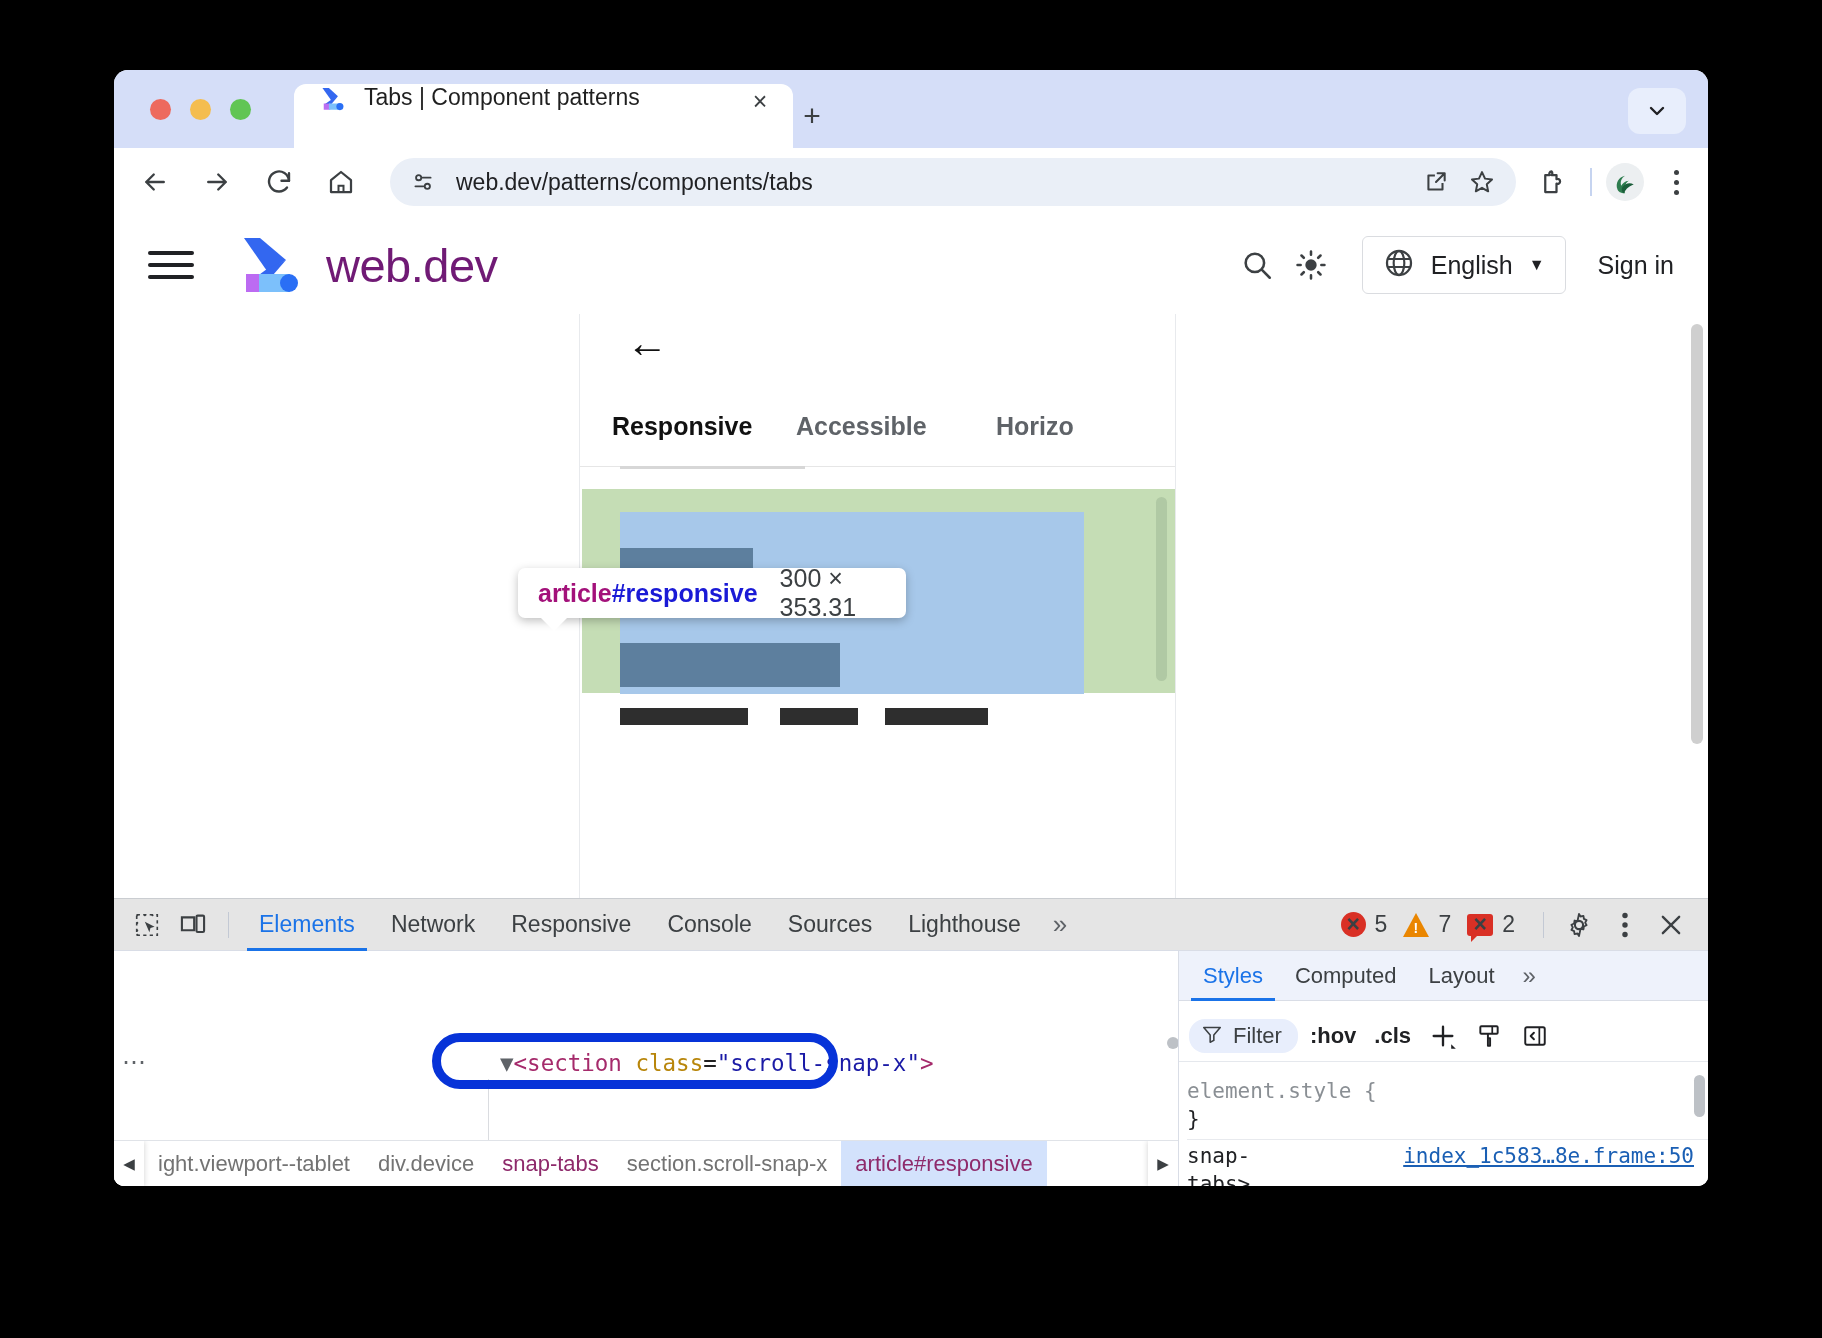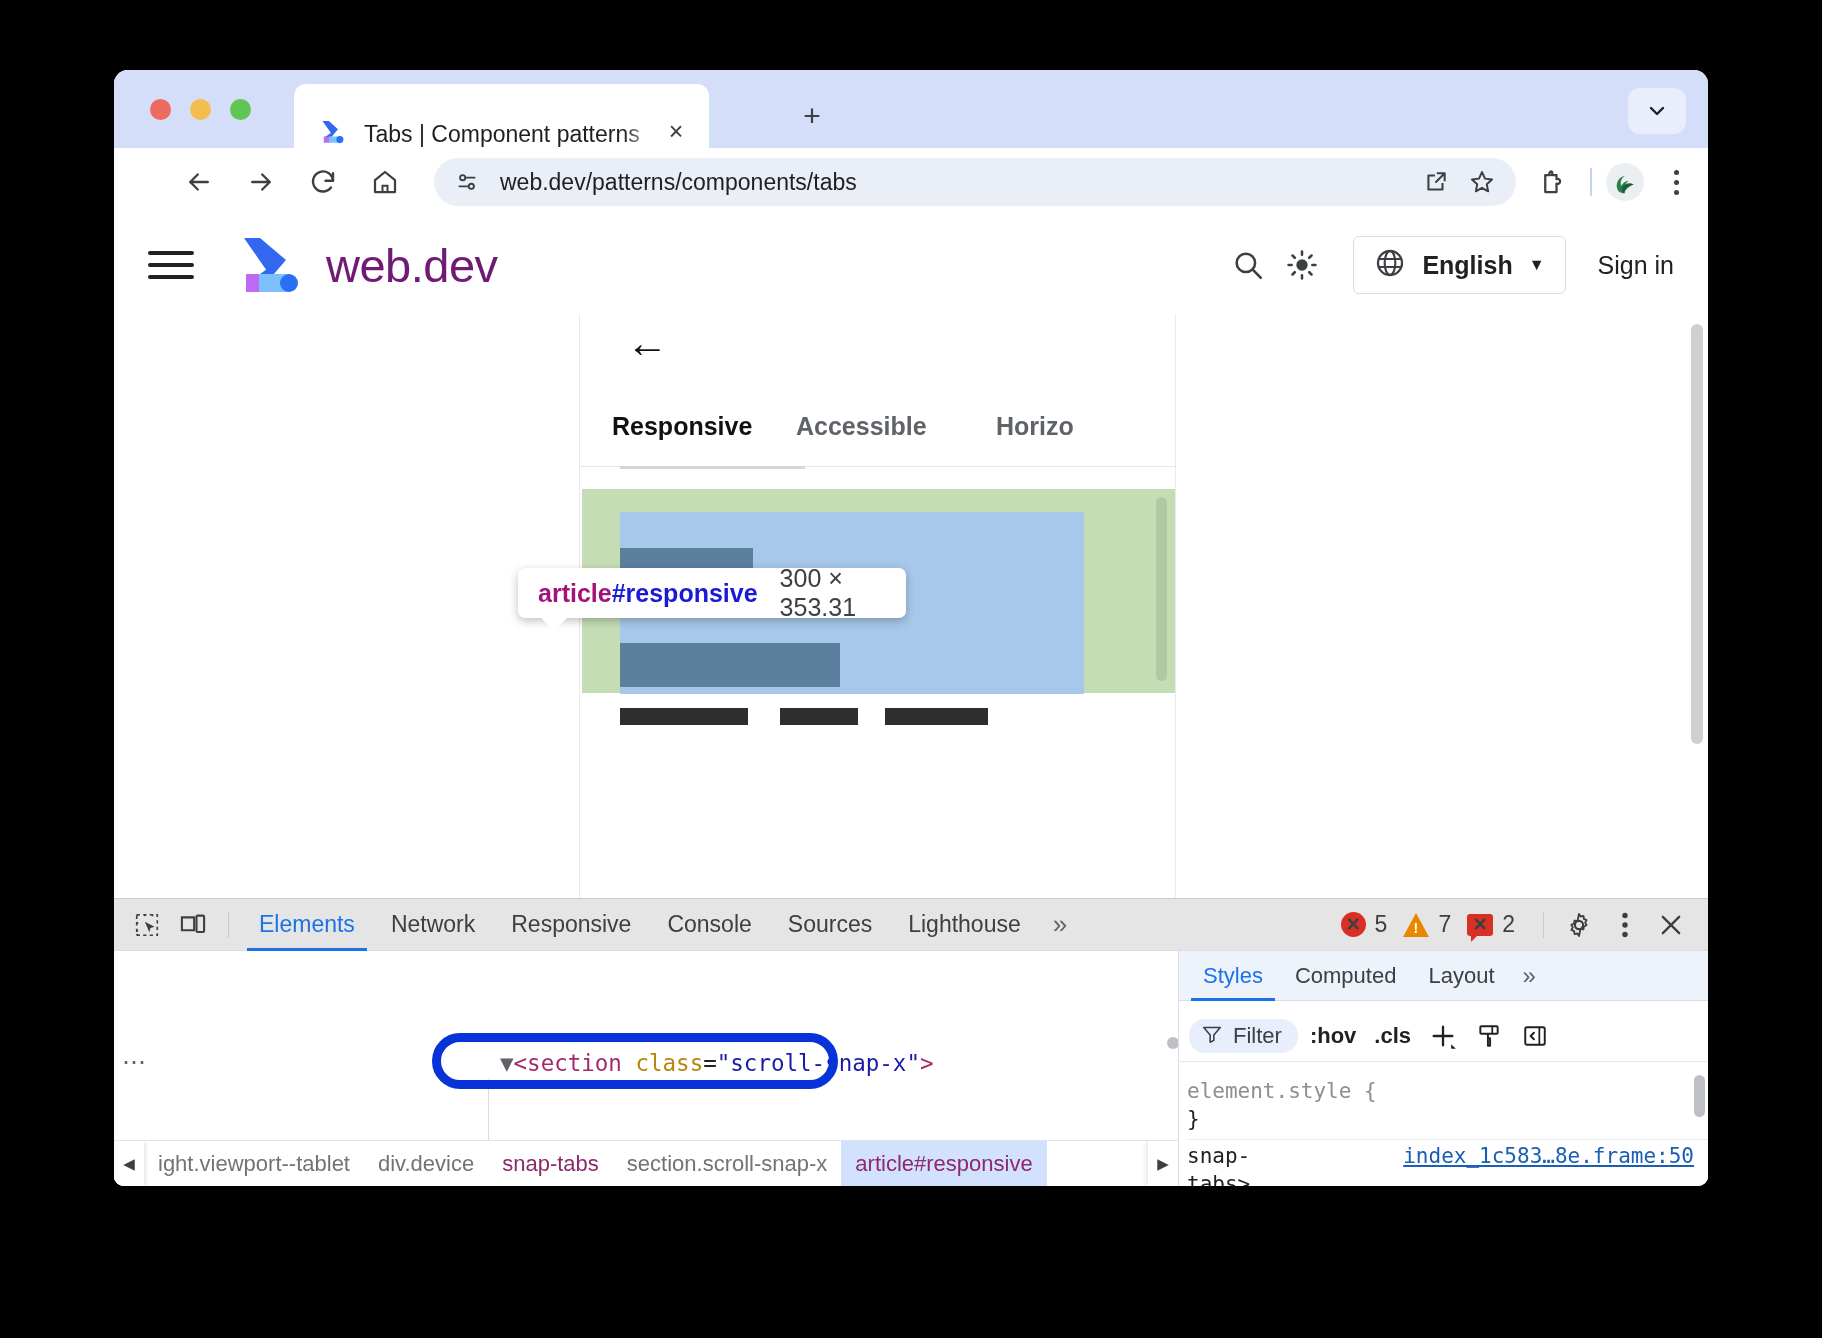--- a/index.html
+++ b/index.html
@@ -32,24 +32,24 @@
     display: flex; gap: 19px;
   }
   .light { width: 21px; height: 21px; border-radius: 50%; }
   .light.red { background: #ed6a5e; }
   .light.yellow { background: #f4bd4f; }
   .light.green { background: #61c554; }
 
   #tab-active {
     position: absolute;
     left: 180px; top: 14px;
-    width: 415px; height: 64px;
+    width: 499px; height: 64px;
     background: #fff;
     border-radius: 12px 12px 0 0;
-    display: flex; align-items: flex-end;
+    display: flex; align-items: flex-start;
     padding: 0 16px 0 22px;
   }
   #tab-favicon { width: 31px; height: 31px; flex: 0 0 31px; position: relative; }
   #tab-title {
     flex: 1;
     margin-left: 17px;
     font-size: 23px;
     color: #1f1f1f;
     white-space: nowrap;
     overflow: hidden;
@@ -75,21 +75,20 @@
     display: flex; align-items: center; justify-content: center;
   }
 
   
   #toolbar {
     position: relative;
     height: 68px;
     background: #fff;
     display: flex; align-items: center;
     padding: 0 12px;
-    margin-left: 44px;
   }
   .navbtn {
     width: 46px; height: 46px;
     display: flex; align-items: center; justify-content: center;
     color: #3c4043;
     flex: 0 0 auto;
   }
   #nav-back { margin-left: 6px; }
   #nav-forward { margin-left: 16px; }
   #nav-reload { margin-left: 16px; }
@@ -156,21 +155,20 @@
   .hdr-icon { width: 54px; height: 54px; display: flex; align-items: center; justify-content: center; color: #3c4043; flex: 0 0 54px; }
   #lang-switch {
     display: flex; align-items: center;
     height: 58px;
     border: 1px solid #dadce0;
     border-radius: 6px;
     padding: 0 20px;
     margin: 0 14px 0 24px;
     gap: 16px;
     flex: 0 0 auto;
-    font-weight: bold;
   }
   #lang-label { font-size: 25px; color: #202124; }
   #signin-link { font-size: 25px; color: #202124; margin-left: 18px; margin-right: 10px; flex: 0 0 auto; }
 
   
   #demo-wrap {
     position: absolute;
     left: 465px; top: 98px;
     width: 597px; height: 592px;
     background: #fff;

